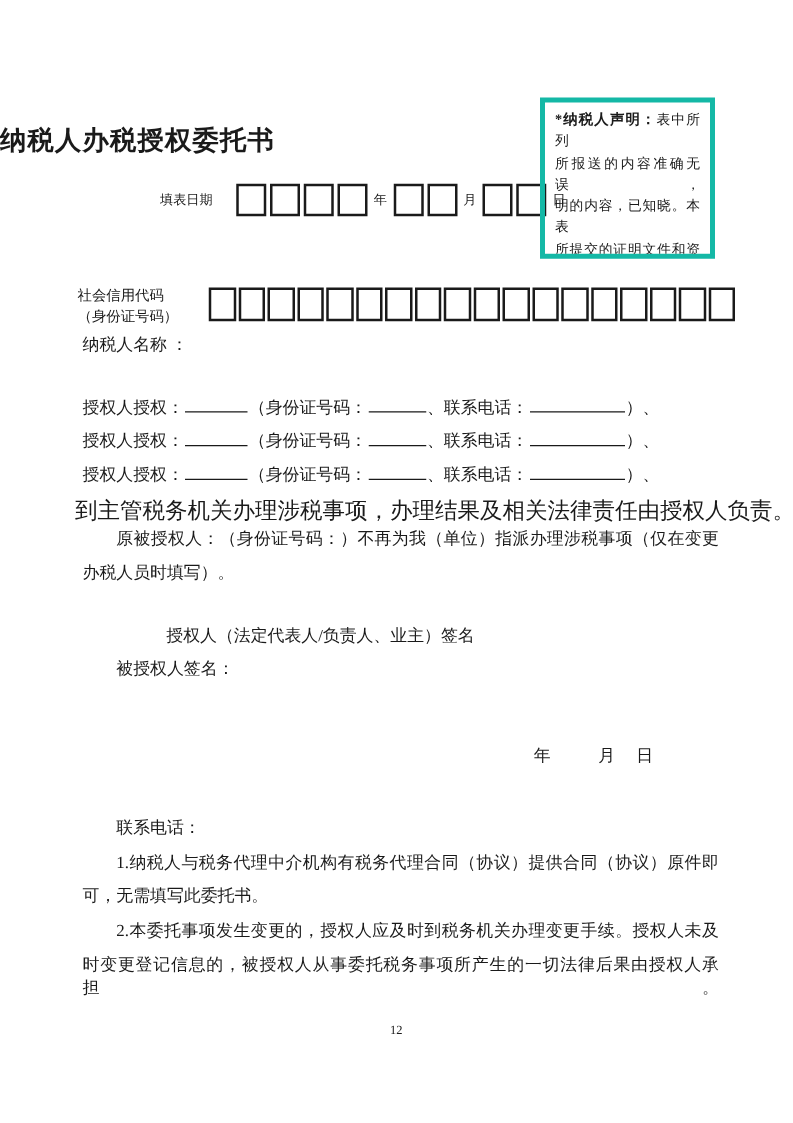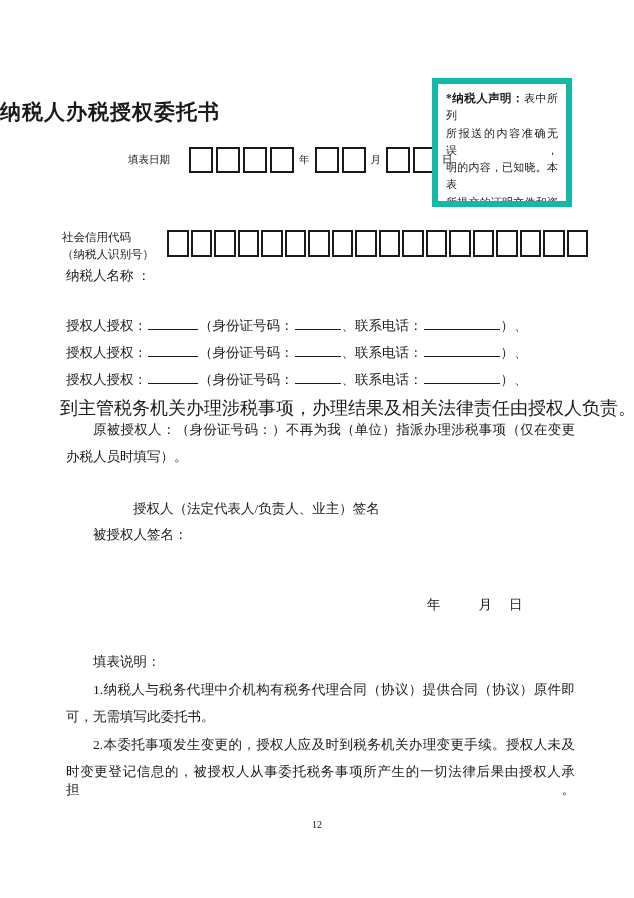--- a/index.html
+++ b/index.html
@@ -15,37 +15,37 @@
   }
   
   .date-row { position:absolute; top:146px; left:128px; display:flex; align-items:center; height:28px; font-size:10.5px; }
   .date-row .lbl { white-space:nowrap; }
   .date-label { margin-right:14px; }
   .box-group { display:inline-flex; gap:3px; margin:0 5px; }
   .date-box { width:24px; height:26px; border:2px solid #1a1a1a; box-sizing:border-box; background:#fff; }
   
   .decl {
     position:absolute; left:432px; top:78px; width:140px; height:129px;
-    border:6px solid #14b8a6; box-sizing:border-box; padding:6px 8px 16px 8px; overflow:hidden;
+    border:4px solid #14b8a6; box-sizing:border-box; padding:6px 8px 16px 8px; overflow:hidden;
   }
   .decl-line { font-size:11px; line-height:17.3px; text-align:justify; text-align-last:justify; }
   .decl-line b { font-size:11.5px; }
   
   .code-label { position:absolute; left:62px; top:229px; width:108px; text-align:left; font-size:11.5px; line-height:17px; }
   .code-boxes { position:absolute; left:167px; top:230px; display:flex; gap:2px; }
   .code-box { width:21.5px; height:27px; border:2px solid #1a1a1a; box-sizing:border-box; background:#fff; }
   .name-label { position:absolute; left:66px; top:267px; font-size:13.5px; }
   
   .auth-line { position:absolute; left:66px; font-size:13.5px; white-space:nowrap; }
   .auth-1 { top:317px; } .auth-2 { top:344px; } .auth-3 { top:371px; }
   .blank { display:inline-block; border-bottom:1px solid #1a1a1a; height:12px; margin:0 1px; }
   .blank-name { width:50px; } .blank-id { width:46px; } .blank-phone { width:76px; }
   .auth-footer { position:absolute; left:60px; top:396px; font-size:18px; white-space:nowrap; }
   
-  .revocation { position:absolute; left:66px; top:417px; width:509px; font-size:13.5px; line-height:27px;font-family:Liberation Mono, monospace; }
+  .revocation { position:absolute; left:66px; top:417px; width:509px; font-size:13.5px; line-height:27px; }
   .rev-line1 { text-indent:27px; text-align:justify; text-align-last:justify; }
   
   .sig-authorizer { position:absolute; left:93px; top:500px; font-size:13.5px; white-space:nowrap;margin-left:40px; }
   .sig-authorized { position:absolute; left:93px; top:526px; font-size:13.5px; white-space:nowrap; }
   .sign-date { position:absolute; left:427px; top:596px; font-size:13.5px; white-space:nowrap; }
   .sign-date .m { margin-left:38px; } .sign-date .d { margin-left:17px; }
   
   .notes-heading { position:absolute; left:93px; top:653px; font-size:13.5px; }
   .note-1a { position:absolute; left:93px; top:681px; width:482px; font-size:13.5px; text-align:justify; text-align-last:justify; }
   .note-1b { position:absolute; left:66px; top:708px; font-size:13.5px; }
@@ -84,21 +84,21 @@
   <aside class="decl">
     <div class="decl-line"><b>*纳税人声明：</b><span>表中所列</span></div>
     <div class="decl-line">所报送的内容准确无误，</div>
     <div class="decl-line">明的内容，已知晓。本表</div>
     <div class="decl-line">所提交的证明文件和资料</div>
 
   </aside>
 
   <div class="code-label">
     <div>社会信用代码</div>
-    <div>（纳税人识别号）</div>
+    <div>（身份证号码）</div>
   </div>
   <div class="code-boxes">
       <span class="code-box"></span>
       <span class="code-box"></span>
       <span class="code-box"></span>
       <span class="code-box"></span>
       <span class="code-box"></span>
       <span class="code-box"></span>
       <span class="code-box"></span>
       <span class="code-box"></span>
@@ -132,21 +132,21 @@
     <div class="rev-line2">办税人员时填写）。</div>
   </div>
 
   <div class="sig-authorizer">授权人（法定代表人/负责人、业主）签名</div>
   <div class="sig-authorized">被授权人签名：</div>
 
   <div class="sign-date">
     <span>年</span><span class="m">月</span><span class="d">日</span>
   </div>
 
-  <div class="notes-heading">填表说明：</div>
+  <div class="notes-heading">联系电话：</div>
   <div class="note-1a">1.纳税人与税务代理中介机构有税务代理合同（协议）提供合同（协议）原件即</div>
   <div class="note-1b">可，无需填写此委托书。</div>
   <div class="note-2a">2.本委托事项发生变更的，授权人应及时到税务机关办理变更手续。授权人未及</div>
   <div class="note-2b">时变更登记信息的，被授权人从事委托税务事项所产生的一切法律后果由授权人承担。</div>
 
   <div class="page-number">12</div>
 
 </div>
 
 </body></html>

